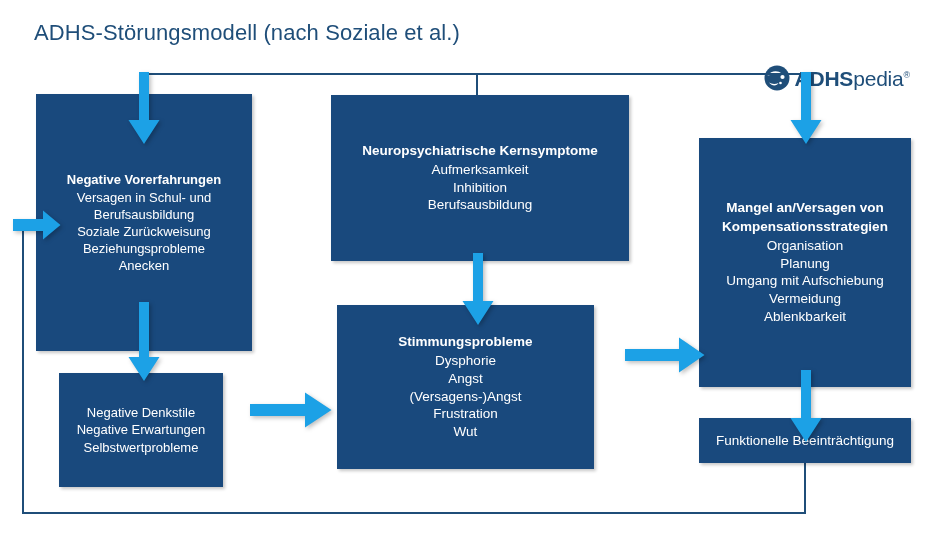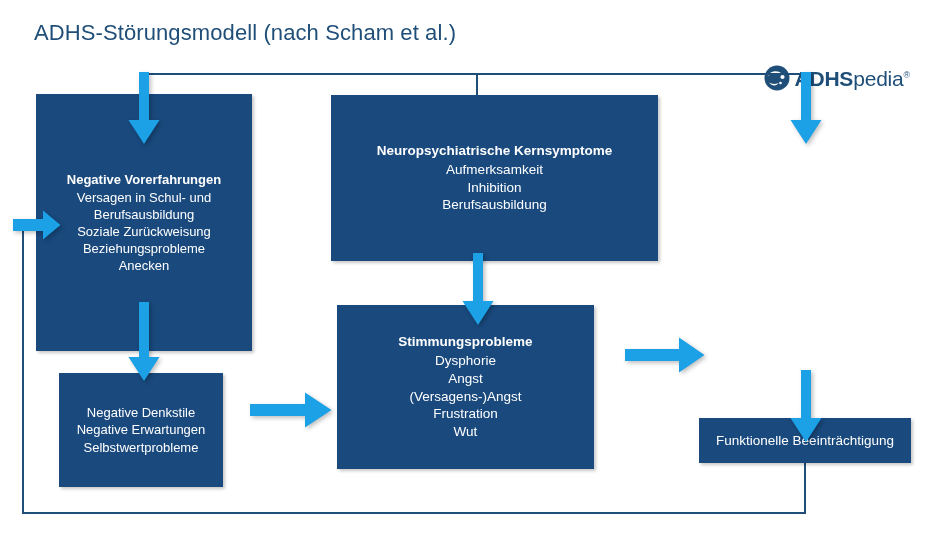--- a/index.html
+++ b/index.html
@@ -78,21 +78,21 @@
     margin-bottom: 1px;
   }
   .node .item {
     font-size: 13.5px;
     line-height: 1.32;
     font-weight: normal;
   }
 
   #node-vorerfahrungen { left: 36px;  top: 94px;  width: 216px; height: 257px; }
   #node-denkstile      { left: 59px;  top: 373px; width: 164px; height: 114px;  }
-  #node-kernsymptome   { left: 331px; top: 95px;  width: 327px; height: 166px; }
+  #node-kernsymptome   { left: 331px; top: 95px;  width: 298px; height: 166px; }
   #node-stimmung       { left: 337px; top: 305px; width: 257px; height: 164px; }
   #node-kompensation   { left: 699px; top: 138px; width: 212px; height: 249px; }
   #node-funktionell    { left: 699px; top: 418px; width: 212px; height: 45px;  }
 
   #node-vorerfahrungen .heading,
   #node-vorerfahrungen .item,
   #node-denkstile .item { font-size: 13px; }
 
   
   .line {
@@ -119,21 +119,21 @@
   #arrow-down-funktionell    { left: 790px; top: 370px; }
   #arrow-right-denkstile     { left: 250px; top: 392px; }
   #arrow-right-stimmung      { left: 625px; top: 337px; }
   #arrow-right-feedback      { left: 13px;  top: 210px; }
 </style>
 </head>
 <body>
 
 <div id="canvas">
 
-  <div id="page-title">ADHS-Störungsmodell (nach Scham et al.)</div>
+  <div id="page-title">ADHS-Störungsmodell (nach Soziale et al.)</div>
 
   <div id="logo">
     <span class="mark">
       <svg width="26" height="26" viewBox="0 0 26 26" aria-hidden="true">
         <circle cx="13" cy="13" r="12.5" fill="#1f4e79"></circle>
         <path d="M3.5 10.5 C7 5.5, 14 5, 17.5 8.5 C13 8, 8 9.5, 3.5 10.5 Z" fill="#ffffff"></path>
         <path d="M5 17.5 C8 21.5, 13 21, 14.5 18 C11 19.5, 7.5 19, 5 17.5 Z" fill="#ffffff"></path>
         <circle cx="18.5" cy="12" r="2.1" fill="#ffffff"></circle>
         <circle cx="16.5" cy="18" r="1.3" fill="#ffffff"></circle>
       </svg>
@@ -171,20 +171,29 @@
 
   <div class="node" id="node-stimmung">
     <div class="heading">Stimmungsprobleme</div>
     <div class="item">Dysphorie</div>
     <div class="item">Angst</div>
     <div class="item">(Versagens-)Angst</div>
     <div class="item">Frustration</div>
     <div class="item">Wut</div>
   </div>
 
+  <div class="node" id="node-kompensation">
+    <div class="heading">Mangel an/Versagen von</div>
+    <div class="heading">Kompensationsstrategien</div>
+    <div class="item">Organisation</div>
+    <div class="item">Planung</div>
+    <div class="item">Umgang mit Aufschiebung</div>
+    <div class="item">Vermeidung</div>
+    <div class="item">Ablenkbarkeit</div>
+  </div>
 
   <div class="node" id="node-funktionell">
     <div class="item">Funktionelle Beeinträchtigung</div>
   </div>
 
   <div class="arrow" id="arrow-down-vorerfahrungen">
     <svg width="32" height="73" viewBox="0 0 32 73">
         <path d="M11 0 H21 V48 H31.5 L16 72 L0.5 48 H11 Z" fill="#1ca1e6"></path>
       </svg>
   </div>

